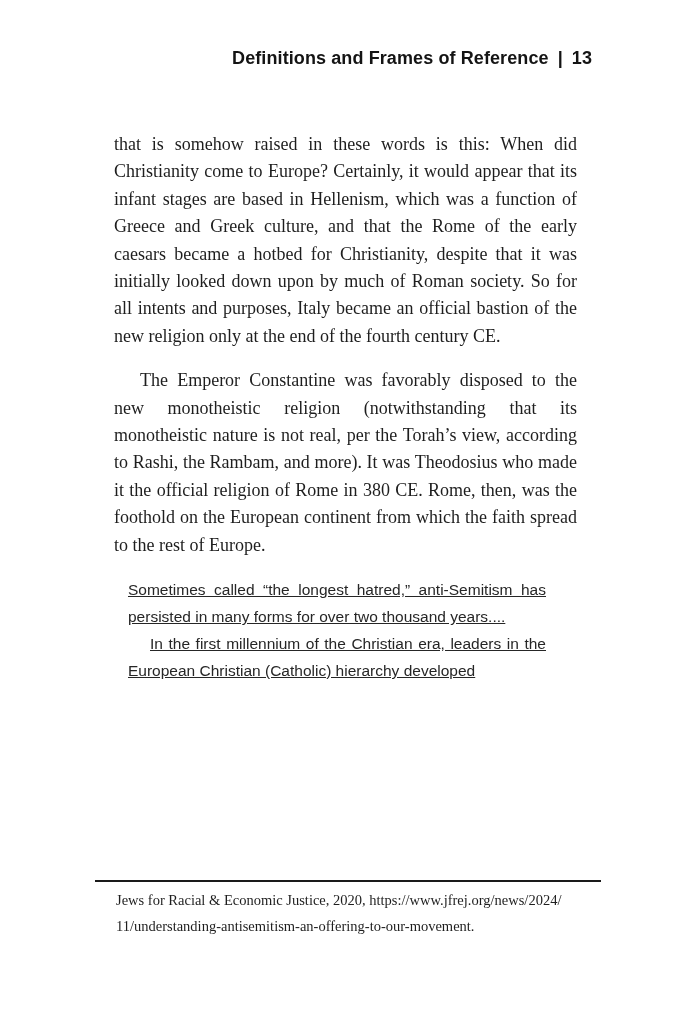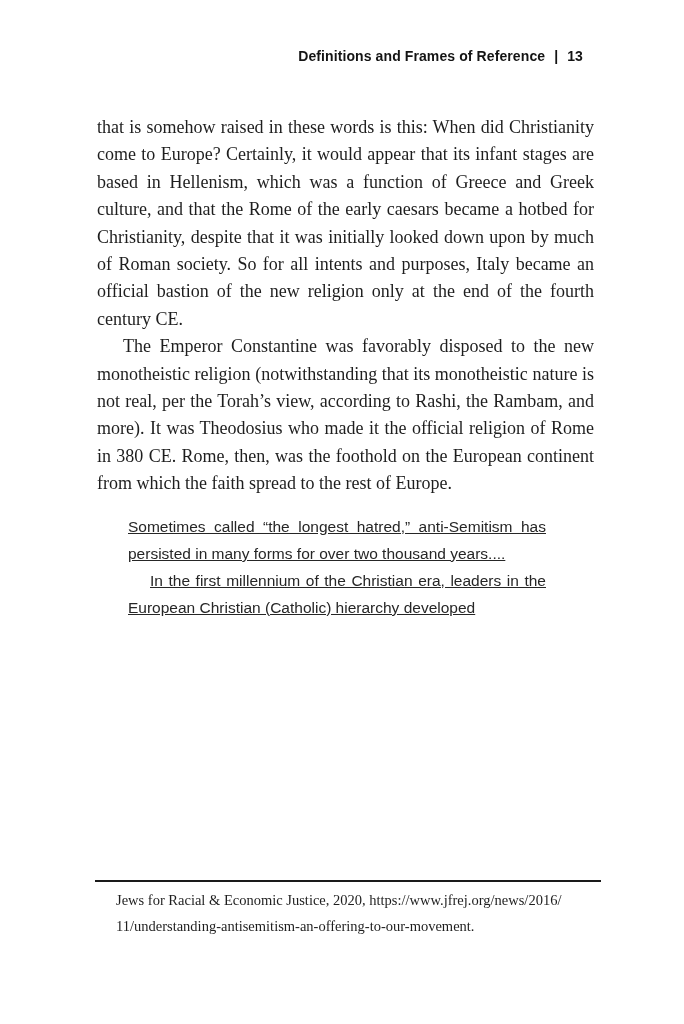--- a/index.html
+++ b/index.html
@@ -13,41 +13,41 @@
     height: 1024px;
     background: #ffffff;
     overflow: hidden;
     font-family: "Liberation Serif", serif;
     color: #1e1e1e;
   }
   
   .running-header {
     position: absolute;
     top: 48px;
-    right: 101px;
+    right: 92px;
     font-family: "Liberation Sans", sans-serif;
     font-weight: bold;
-    font-size: 14px;
+    font-size: 18px;
     letter-spacing: 0.1px;
     color: #141414;
     white-space: nowrap;
   }
   .running-header .sep {
     display: inline-block;
     margin: 0 9px;
   }
   
   .content {
     position: absolute;
     top: 114px;
     left: 97px;
     width: 497px;
   }
   .body-para {
-    margin: 0;
+    margin: 17px;
     font-size: 18px;
     line-height: 27.4px;
     text-align: justify;
     text-indent: 26px;
     color: #1e1e1e;
   }
   .body-para.no-indent {
     text-indent: 0;
   }
   
@@ -110,19 +110,19 @@
     <div class="quote">
       <p>Sometimes called “the longest hatred,” anti-Semitism has persisted in many forms for over two thousand years....</p>
       <p class="q-indent">In the first millennium of the Christian era, leaders in the European Christian (Catholic) hierarchy developed</p>
     </div>
   </div>
 
   <div class="footnote">
     <div class="footnote-rule"></div>
     <div class="footnote-text">
       <div class="fn-line">
-        <span class="fn-italic">Jews for Racial &amp; Economic Justice</span><span>, 2020, https://www.jfrej.org/news/2016/</span>
+        <span class="fn-italic">Jews for Racial &amp; Economic Justice</span><span>, 2020, https://www.jfrej.org/news/2024/</span>
       </div>
       <div class="fn-line">11/understanding-antisemitism-an-offering-to-our-movement.</div>
     </div>
   </div>
 
 </div>
 
 </body></html>

